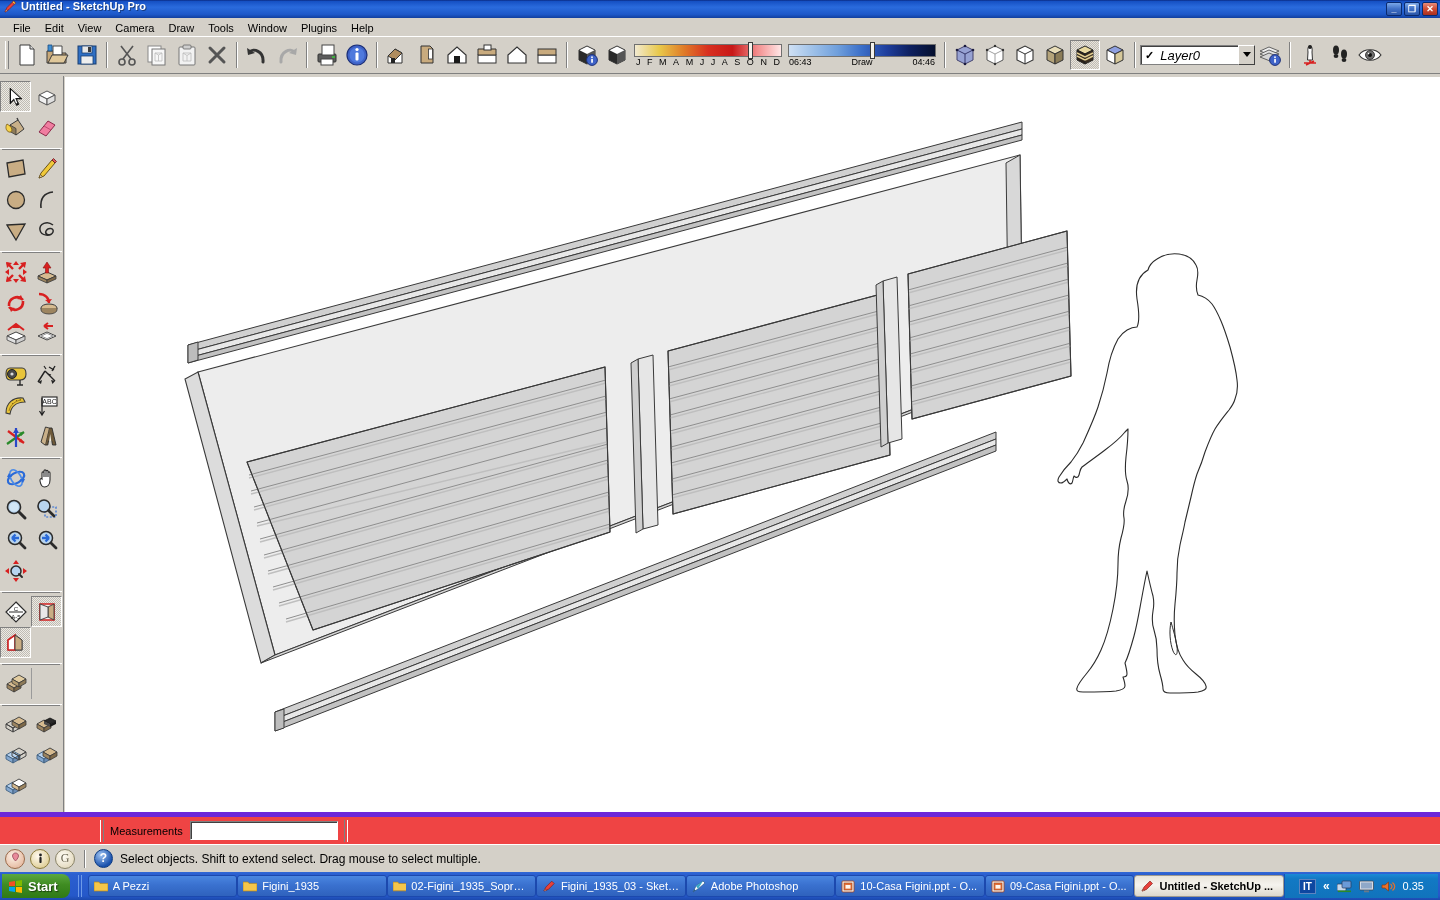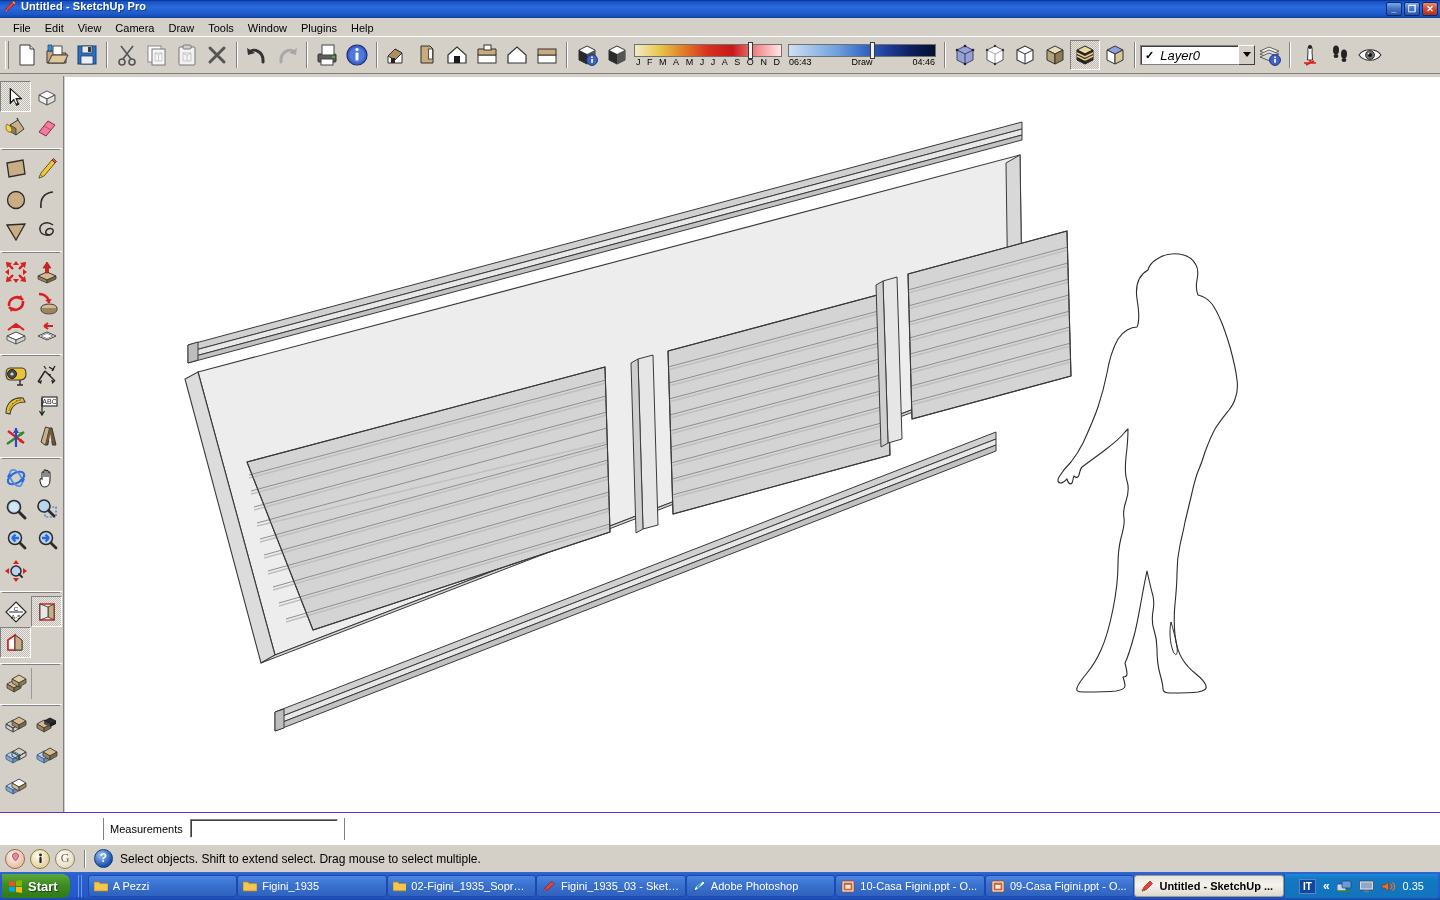--- a/index.html
+++ b/index.html
@@ -83,21 +83,21 @@
 
   
   #canvas{
     position:absolute; left:65px; top:77px; width:1375px; height:735px;
     background:#ffffff; overflow:hidden;
   }
 
   
   #measbar{
     position:absolute; left:0; top:812px; width:1440px; height:32px;
-    background:#ffffff; border-top:1px solid #6d28d9;
+    background:#ef4444; border-top:5px solid #6d28d9;
     display:flex; align-items:center;
   }
   #measbar .mgrip{ width:4px;height:22px;margin:0 6px 0 100px;
     border-left:1px solid #fff;border-right:1px solid #808080;}
   #measbar .mlabel{ font-size:11px; margin-right:7px; }
   #measbar .mfield{
     width:148px;height:19px;background:#fff;
     border:1px solid #808080; border-right-color:#fff;border-bottom-color:#fff;
     box-shadow: inset 1px 1px 0 #404040;
   }

